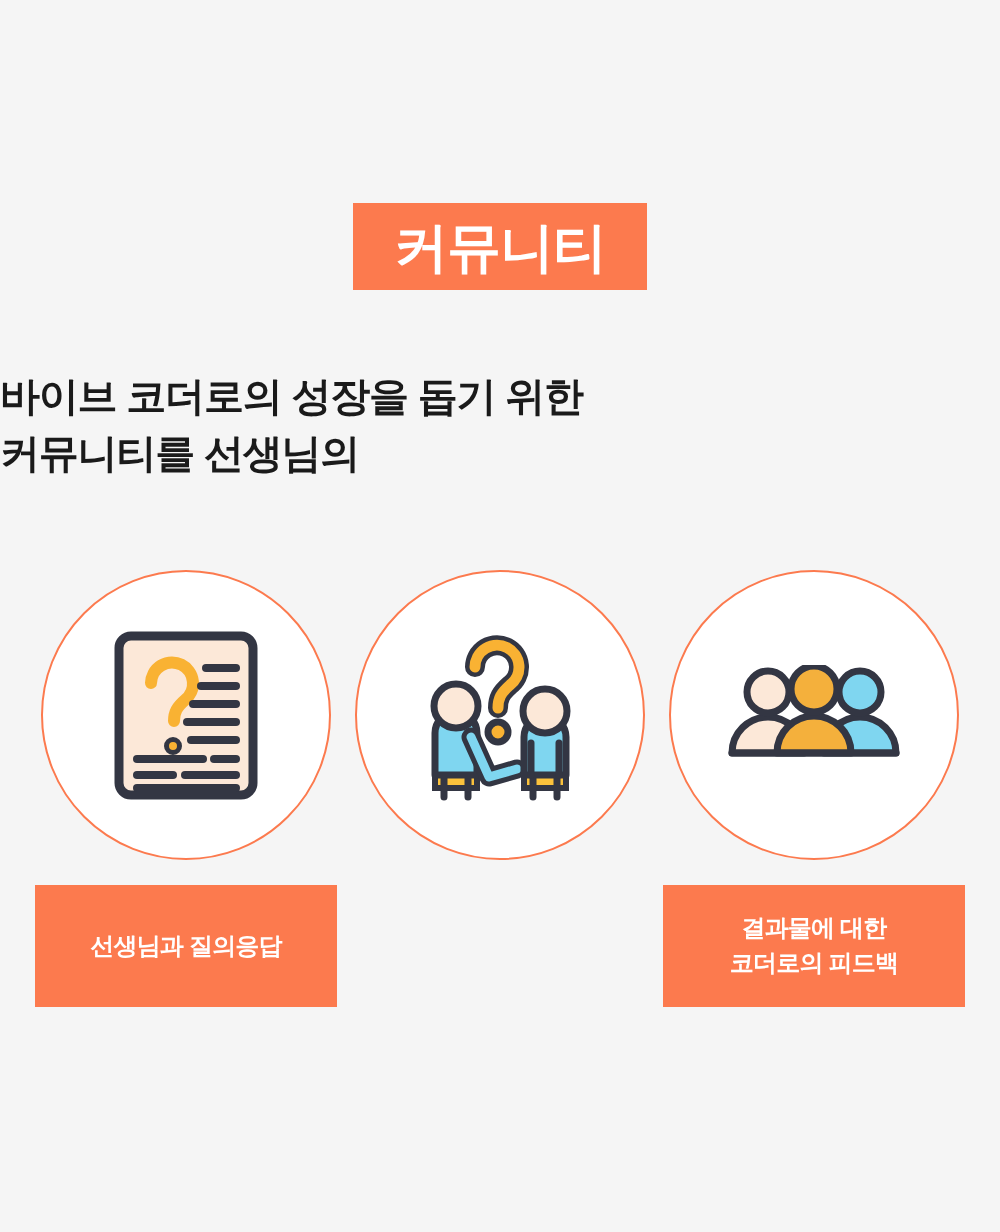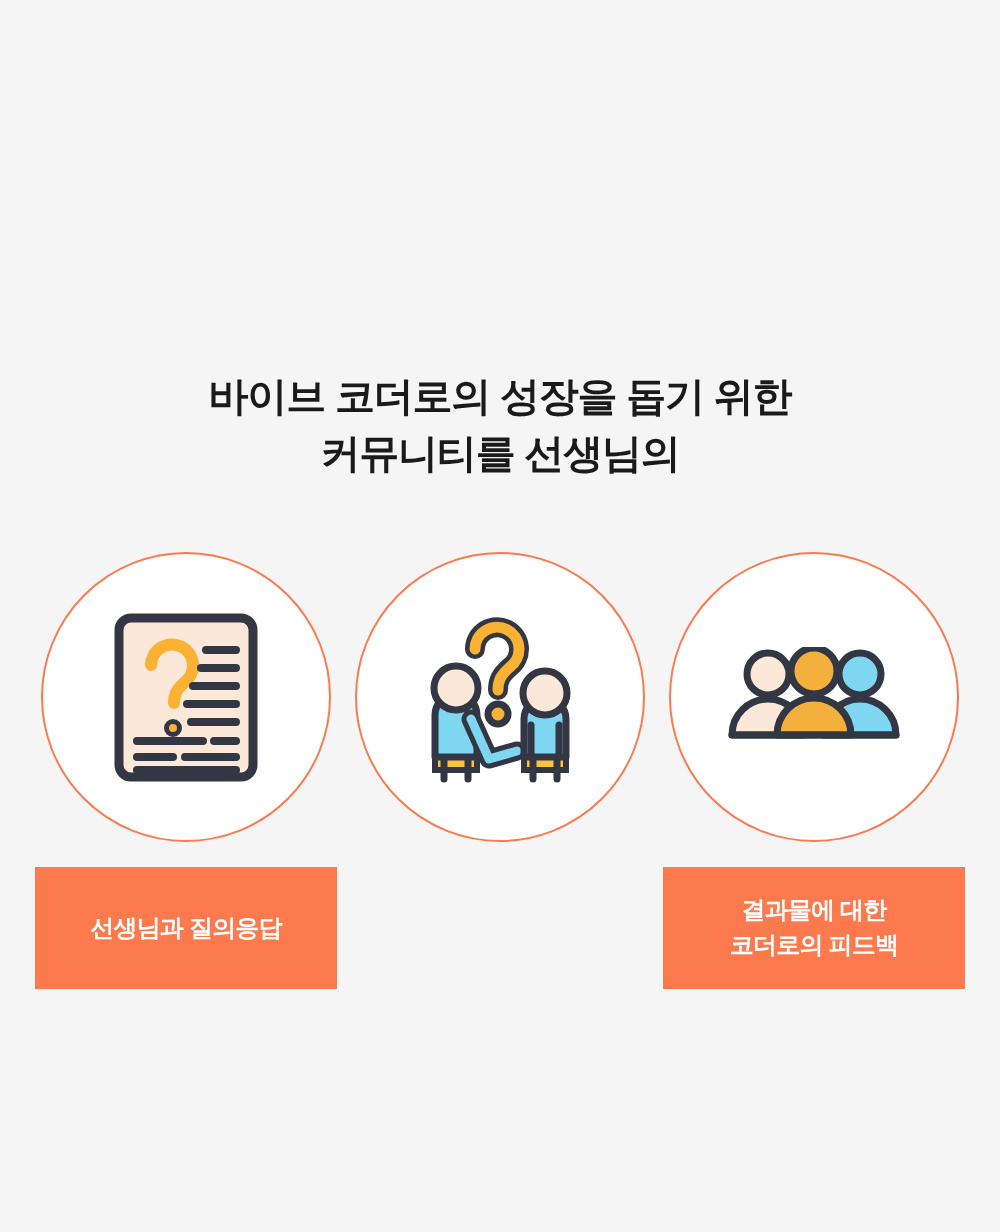--- a/index.html
+++ b/index.html
@@ -44,38 +44,38 @@
     line-height: 1;
     white-space: nowrap;
   }
 
   
   .headline {
     position: absolute;
     left: 0;
     top: 368px;
     width: 1000px;
-    text-align: center;
+    text-align: left;
     color: #1A1A1A;
     font-size: 40px;
     font-weight: 700;
     line-height: 1.42;
     letter-spacing: -1.2px;
   }
 
   .headline-line {
     display: block;
     white-space: nowrap;
   }
 
   
   .cards {
     position: absolute;
     left: 35px;
-    top: 552px;
+    top: 570px;
     width: 930px;
     display: flex;
     gap: 14px;
   }
 
   .card {
     width: 302px;
     display: flex;
     flex-direction: column;
     align-items: center;
@@ -112,20 +112,23 @@
     letter-spacing: -0.8px;
   }
 
   .caption-line { display: block; white-space: nowrap; }
 </style>
 </head>
 <body>
 
 <div class="page">
 
+  <div class="badge">
+    <span class="badge-label">커뮤니티</span>
+  </div>
 
   <h1 class="headline">
     <span class="headline-line">바이브 코더로의 성장을 돕기 위한</span>
     <span class="headline-line">커뮤니티를 선생님의</span>
   </h1>
 
   <div class="cards">
 
     <div class="card">
       <div class="circle">

